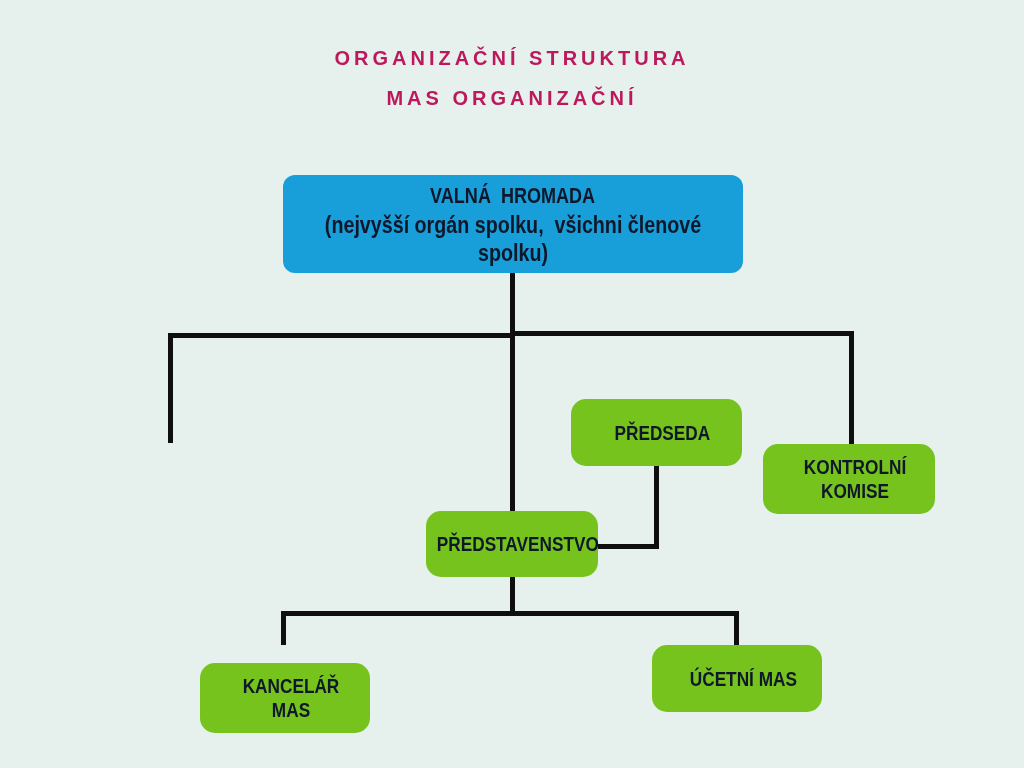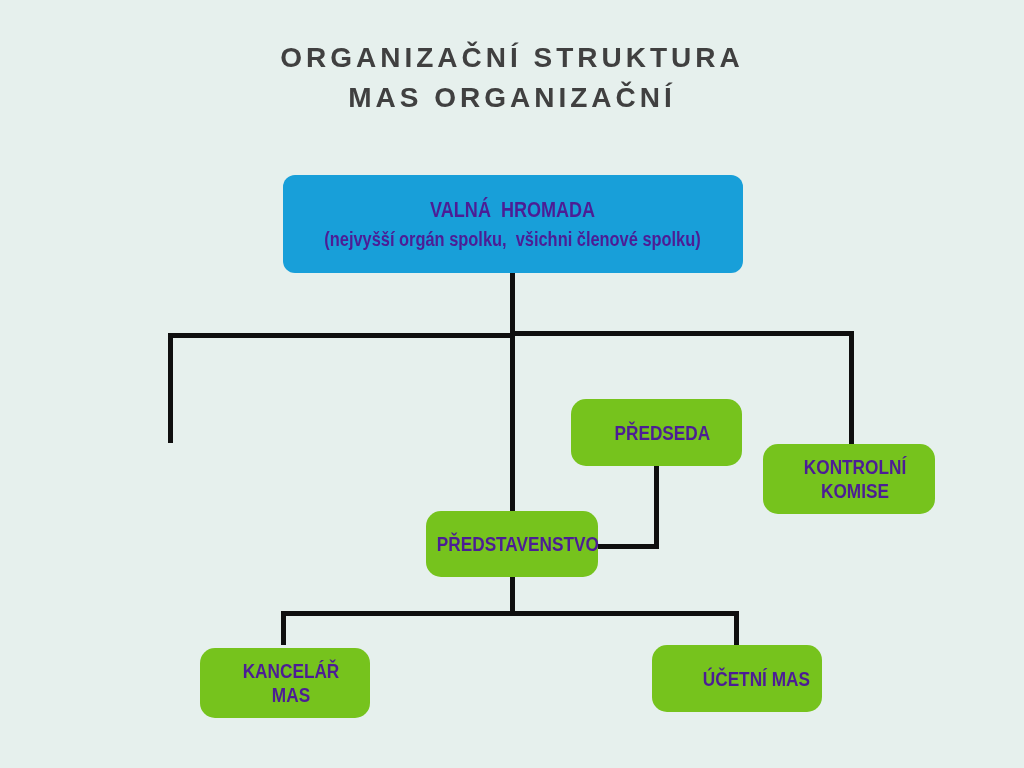--- a/index.html
+++ b/index.html
@@ -13,53 +13,53 @@
     width: 1024px;
     height: 768px;
     background: #e6f0ed;
     overflow: hidden;
   }
   .page-title {
     position: absolute;
     left: 0; top: 38px;
     width: 1024px;
     text-align: center;
-    color: #404040;
+    color: #be185d;
     font-weight: bold;
-    font-size: 28px;
+    font-size: 20px;
     letter-spacing: 4px;
     line-height: 40px;
   }
   .node {
     position: absolute;
     display: flex;
     align-items: center;
     justify-content: center;
     text-align: center;
-    color: #4c1d95;
+    color: #0f172a;
     font-weight: bold;
   }
   .node-blue {
     background: #189fd9;
     border-radius: 12px;
   }
   .node-green {
     background: #76c31d;
     border-radius: 15px;
     padding-left: 12px;
   }
   
   .cond {
     display: inline-block;
     transform: scaleX(0.82);
     transform-origin: 50% 50%;
     white-space: pre-wrap;
   }
   .blue-line1 { font-size: 22px; line-height: 30px; }
-  .blue-line2 { font-size: 20px; line-height: 28px; }
+  .blue-line2 { font-size: 24px; line-height: 28px; }
   .green-label { font-size: 21px; line-height: 24px; }
   .line {
     position: absolute;
     background: #0f0f0f;
   }
 </style>
 </head>
 <body>
 
 <div id="canvas">
@@ -94,21 +94,21 @@
   </div>
 
   <div class="node node-green" style="left:426px; top:511px; width:172px; height:66px;">
     <span class="cond green-label">PŘEDSTAVENSTVO</span>
   </div>
 
   <div class="node node-green" style="left:763px; top:444px; width:172px; height:70px;">
     <span class="cond green-label">KONTROLNÍ KOMISE</span>
   </div>
 
-  <div class="node node-green" style="left:200px; top:648px; width:170px; height:70px;">
+  <div class="node node-green" style="left:200px; top:663px; width:170px; height:70px;">
     <span class="cond green-label">KANCELÁŘ MAS</span>
   </div>
 
-  <div class="node node-green" style="left:652px; top:645px; width:170px; height:67px;justify-content:flex-end;">
+  <div class="node node-green" style="left:652px; top:645px; width:170px; height:67px;">
     <span class="cond green-label">ÚČETNÍ MAS</span>
   </div>
 
 </div>
 
 </body></html>

